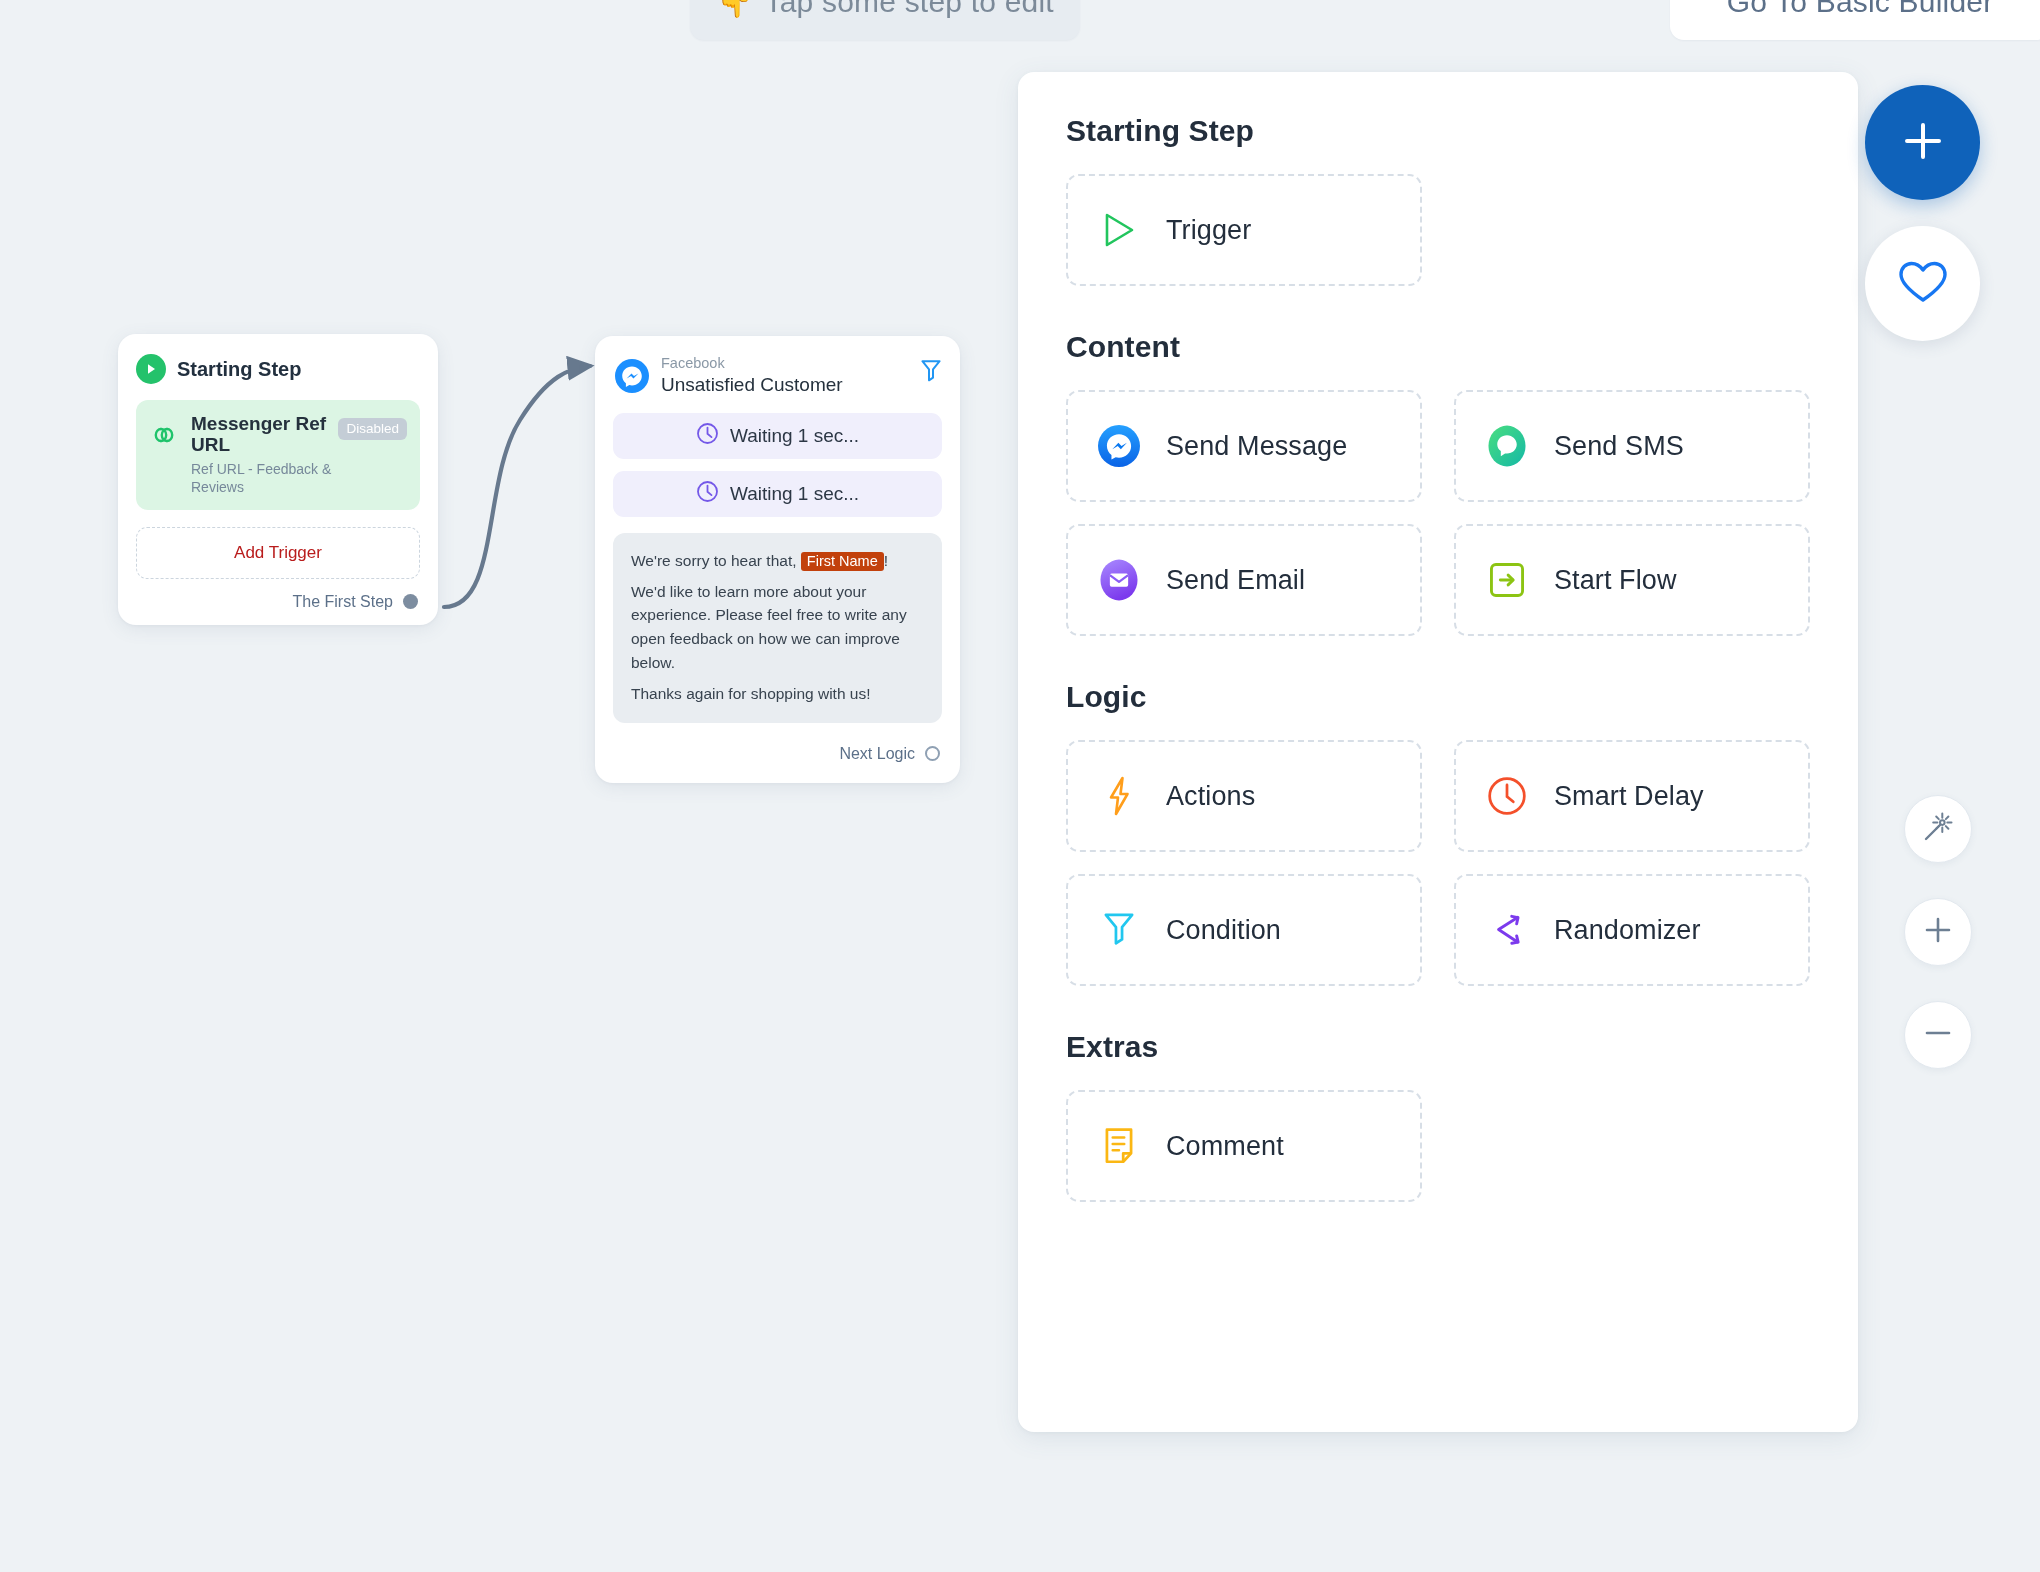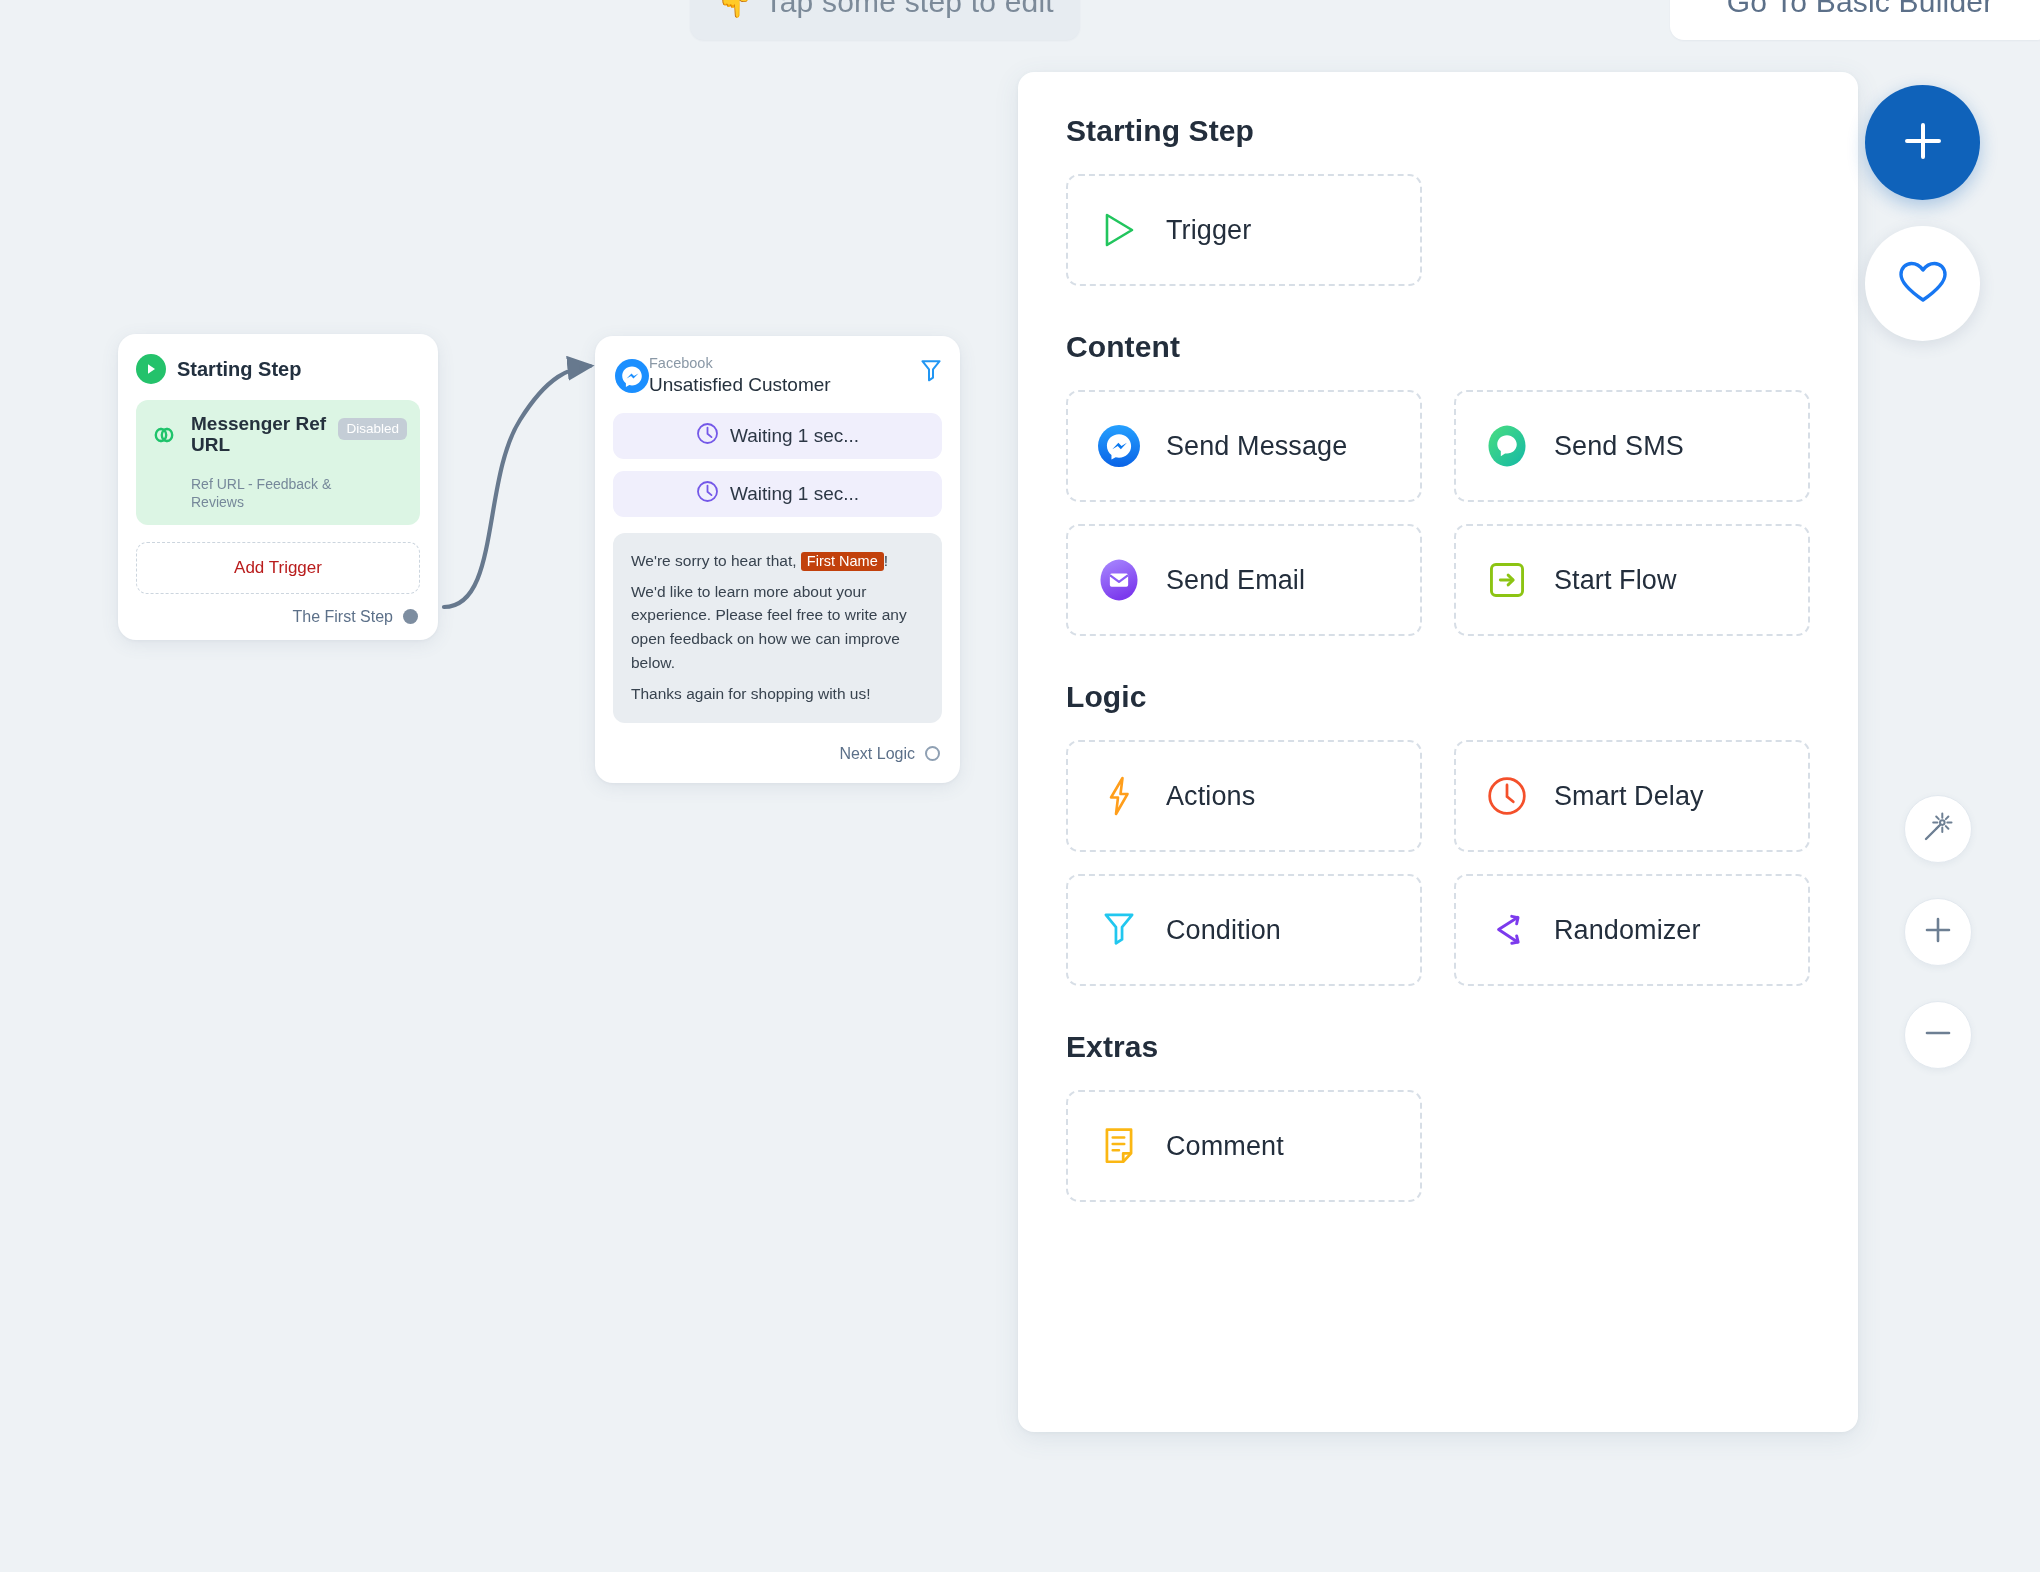--- a/index.html
+++ b/index.html
@@ -56,21 +56,21 @@
 
   .trigger-chip {
     background: #dcf5e4; border-radius: 12px;
     padding: 13px 14px 14px 14px;
     display: flex; align-items: flex-start; gap: 13px;
     position: relative;
   }
   .trigger-chip .chain { flex: 0 0 auto; margin-top: 12px; }
   .trigger-chip .body { flex: 1 1 auto; min-width: 0; padding-right: 70px; }
   .trigger-chip .t-title { font-size: 19px; font-weight: 600; color: #25313d; line-height: 1.12; }
-  .trigger-chip .t-sub { font-size: 14px; color: #76889a; line-height: 1.3; margin-top: 19px; }
+  .trigger-chip .t-sub { font-size: 14px; color: #76889a; line-height: 1.3; margin-top: 4px; }
   .badge-disabled {
     position: absolute; right: 13px; top: 18px;
     background: #c4cdd6; color: #ffffff;
     font-size: 13.5px; padding: 3px 8px 4px; border-radius: 6px;
     font-weight: 400;
   }
 
   .add-trigger {
     margin-top: 17px;
     border: 1.6px dashed #ccd5de;
@@ -81,21 +81,21 @@
   }
   .first-step-row {
     display: flex; align-items: center; justify-content: flex-end;
     gap: 10px; margin-top: 14px; padding-right: 2px;
   }
   .first-step-row .txt { font-size: 16px; color: #5c7089; }
   .port { width: 15px; height: 15px; border-radius: 50%; background: #7d8da0; flex: 0 0 auto; }
 
   
   #node-msg { left: 595px; top: 336px; width: 365px; padding: 0 0 0 0; }
-  .msg-head { display: flex; align-items: flex-start; padding: 20px 18px 4px 20px; position: relative; }
+  .msg-head { display: flex; align-items: flex-start; gap: 12px; padding: 20px 18px 4px 20px; position: relative; }
   .msg-avatar { width: 34px; height: 34px; flex: 0 0 auto; margin-top: 3px; }
   .msg-head .meta .platform { font-size: 14.5px; color: #8a98a6; line-height: 1.1; }
   .msg-head .meta .title { font-size: 19px; color: #25313d; line-height: 1.25; margin-top: 1px; }
   .filter-icon { position: absolute; right: 18px; top: 22px; }
 
   .wait-row {
     margin: 12px 18px 0 18px;
     background: #f0effc; border-radius: 11px;
     height: 46px;
     display: flex; align-items: center; justify-content: center; gap: 11px;

